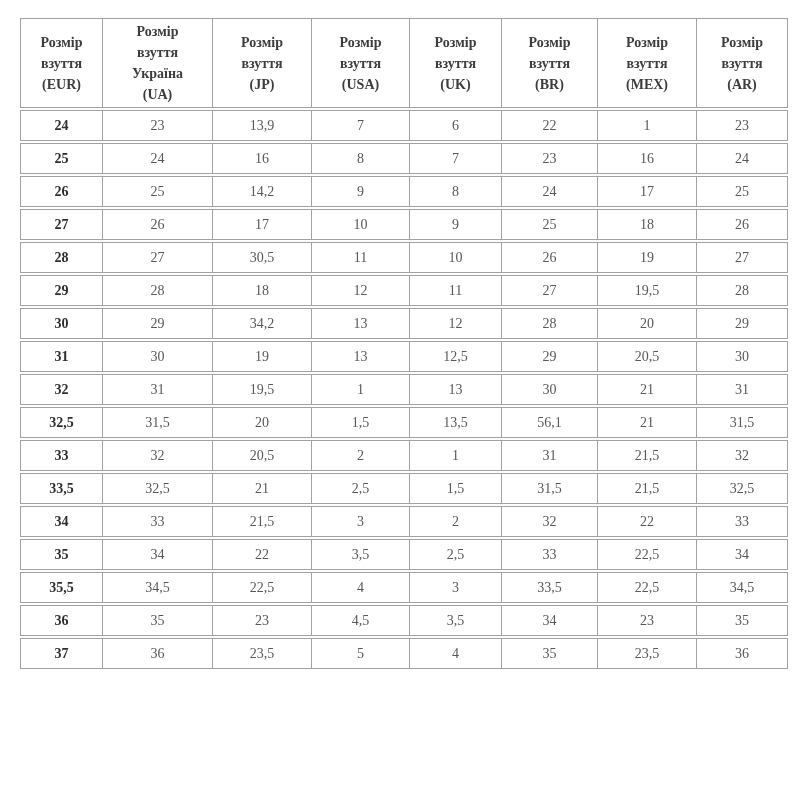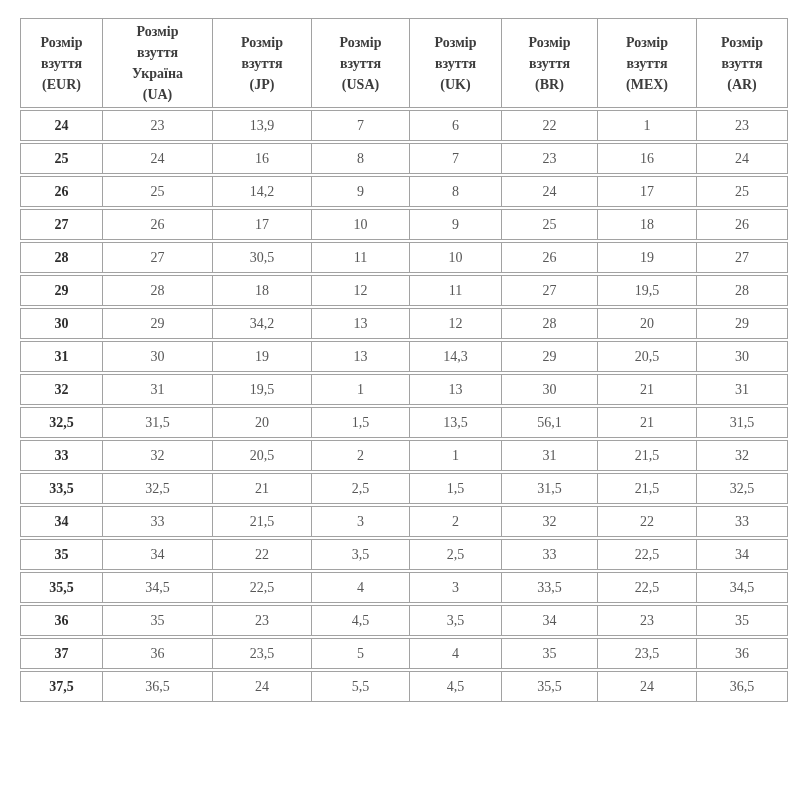--- a/index.html
+++ b/index.html
@@ -182,21 +182,21 @@
             <td>12</td>
             <td>28</td>
             <td>20</td>
             <td>29</td>
           </tr>
           <tr>
             <td class="first-col">31</td>
             <td>30</td>
             <td>19</td>
             <td>13</td>
-            <td>14,3</td>
+            <td>12,5</td>
             <td>29</td>
             <td>20,5</td>
             <td>30</td>
           </tr>
           <tr>
             <td class="first-col">32</td>
             <td>31</td>
             <td>19,5</td>
             <td>1</td>
             <td>13</td>
@@ -277,26 +277,16 @@
           <tr>
             <td class="first-col">37</td>
             <td>36</td>
             <td>23,5</td>
             <td>5</td>
             <td>4</td>
             <td>35</td>
             <td>23,5</td>
             <td>36</td>
           </tr>
-          <tr>
-            <td class="first-col">37,5</td>
-            <td>36,5</td>
-            <td>24</td>
-            <td>5,5</td>
-            <td>4,5</td>
-            <td>35,5</td>
-            <td>24</td>
-            <td>36,5</td>
-          </tr>
         </tbody>
     </table>
   </div>
 </div>
 
 </body></html>

